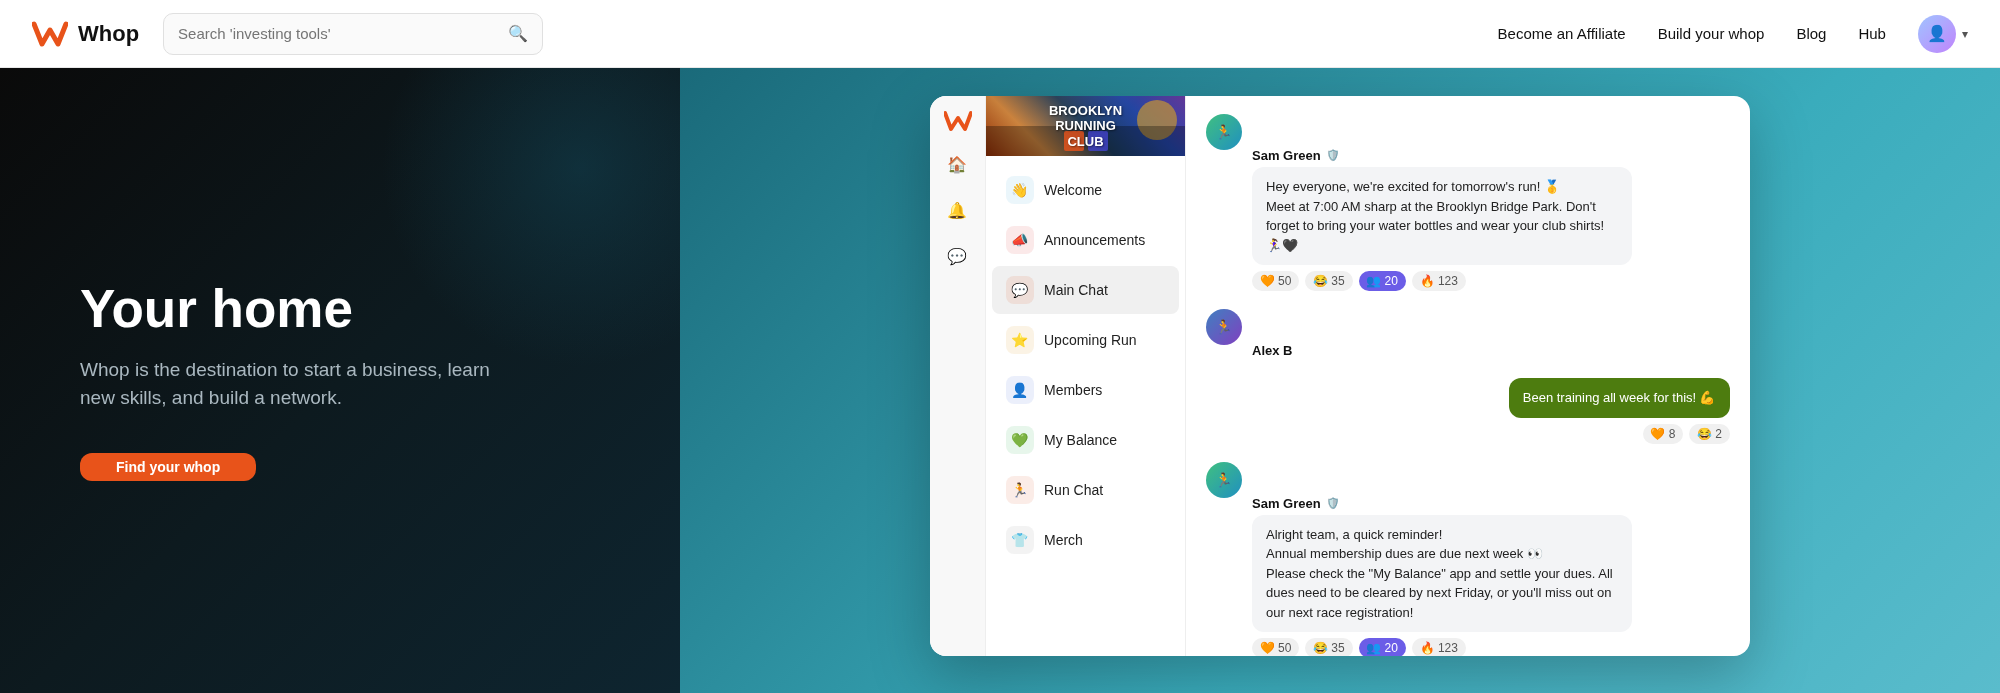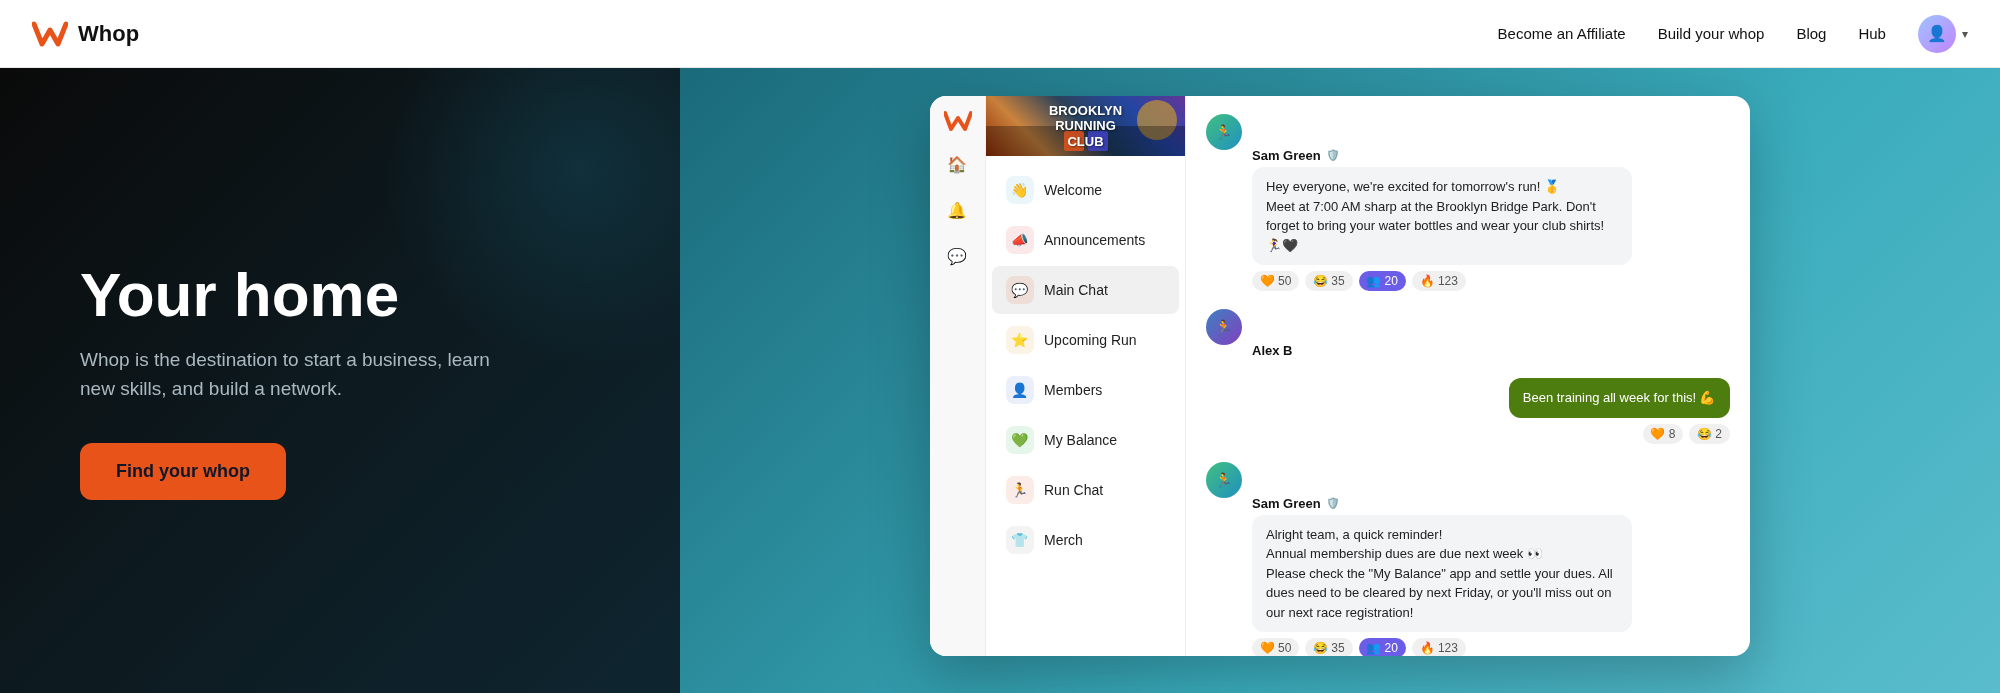--- a/index.html
+++ b/index.html
@@ -48,30 +48,30 @@
       display: flex; flex-direction: column; justify-content: center;
       padding: 60px 80px; position: relative; overflow: hidden;
     }
     .hero::before {
       content: ''; position: absolute; right: -100px; top: -100px;
       width: 400px; height: 400px;
       background: radial-gradient(ellipse, rgba(20,80,100,0.4) 0%, transparent 70%);
       border-radius: 50%;
     }
     .hero-title {
-      font-size: 62px; font-weight: 800; color: #fff; line-height: 1.1;
+      font-size: 53px; font-weight: 800; color: #fff; line-height: 1.1;
       margin-bottom: 17px; position: relative;
     }
     .hero-subtitle {
       font-size: 19px; color: #aab8c0; line-height: 1.5;
       margin-bottom: 40px; max-width: 420px; position: relative;
     }
     .cta-button {
-      display: inline-block; background: #e8531a; color: #0f172a;
-      font-size: 18px; font-weight: 600; padding: 18px 36px;
+      display: inline-block; background: #e8531a; color: #ffffff;
+      font-size: 14px; font-weight: 600; padding: 6px 36px;
       border-radius: 12px; border: none; cursor: pointer;
       width: fit-content; position: relative;
     }
 
     
     .right-area {
       flex: 1;
       background: linear-gradient(135deg, #1a6a7a 0%, #2a8a9a 30%, #3aacbc 60%, #5abccc 100%);
       position: relative; overflow: hidden;
       display: flex; align-items: flex-start; justify-content: center;
@@ -171,20 +171,24 @@
 <body>
 
 <header class="header">
   <a class="logo-area" href="#">
     <svg class="logo-icon" viewBox="0 0 36 28" fill="none">
       <path d="M2 4 L10 24 L18 10 L26 24 L34 4" stroke="#e8531a" stroke-width="5" fill="none" stroke-linecap="round" stroke-linejoin="round"></path>
     </svg>
     <span class="logo-text">Whop</span>
   </a>
 
+  <div class="search-bar">
+    <input class="search-input" type="text" placeholder="Search 'investing tools'" style="">
+    <span class="search-icon">🔍</span>
+  </div>
 
   <nav class="nav-right">
     <a class="nav-link" href="#">Become an Affiliate</a>
     <a class="nav-link" href="#">Build your whop</a>
     <a class="nav-link" href="#">Blog</a>
     <a class="nav-link" href="#">Hub</a>
     <div class="avatar-wrap">
       <div class="avatar">👤</div>
       <span class="chevron">▾</span>
     </div>

